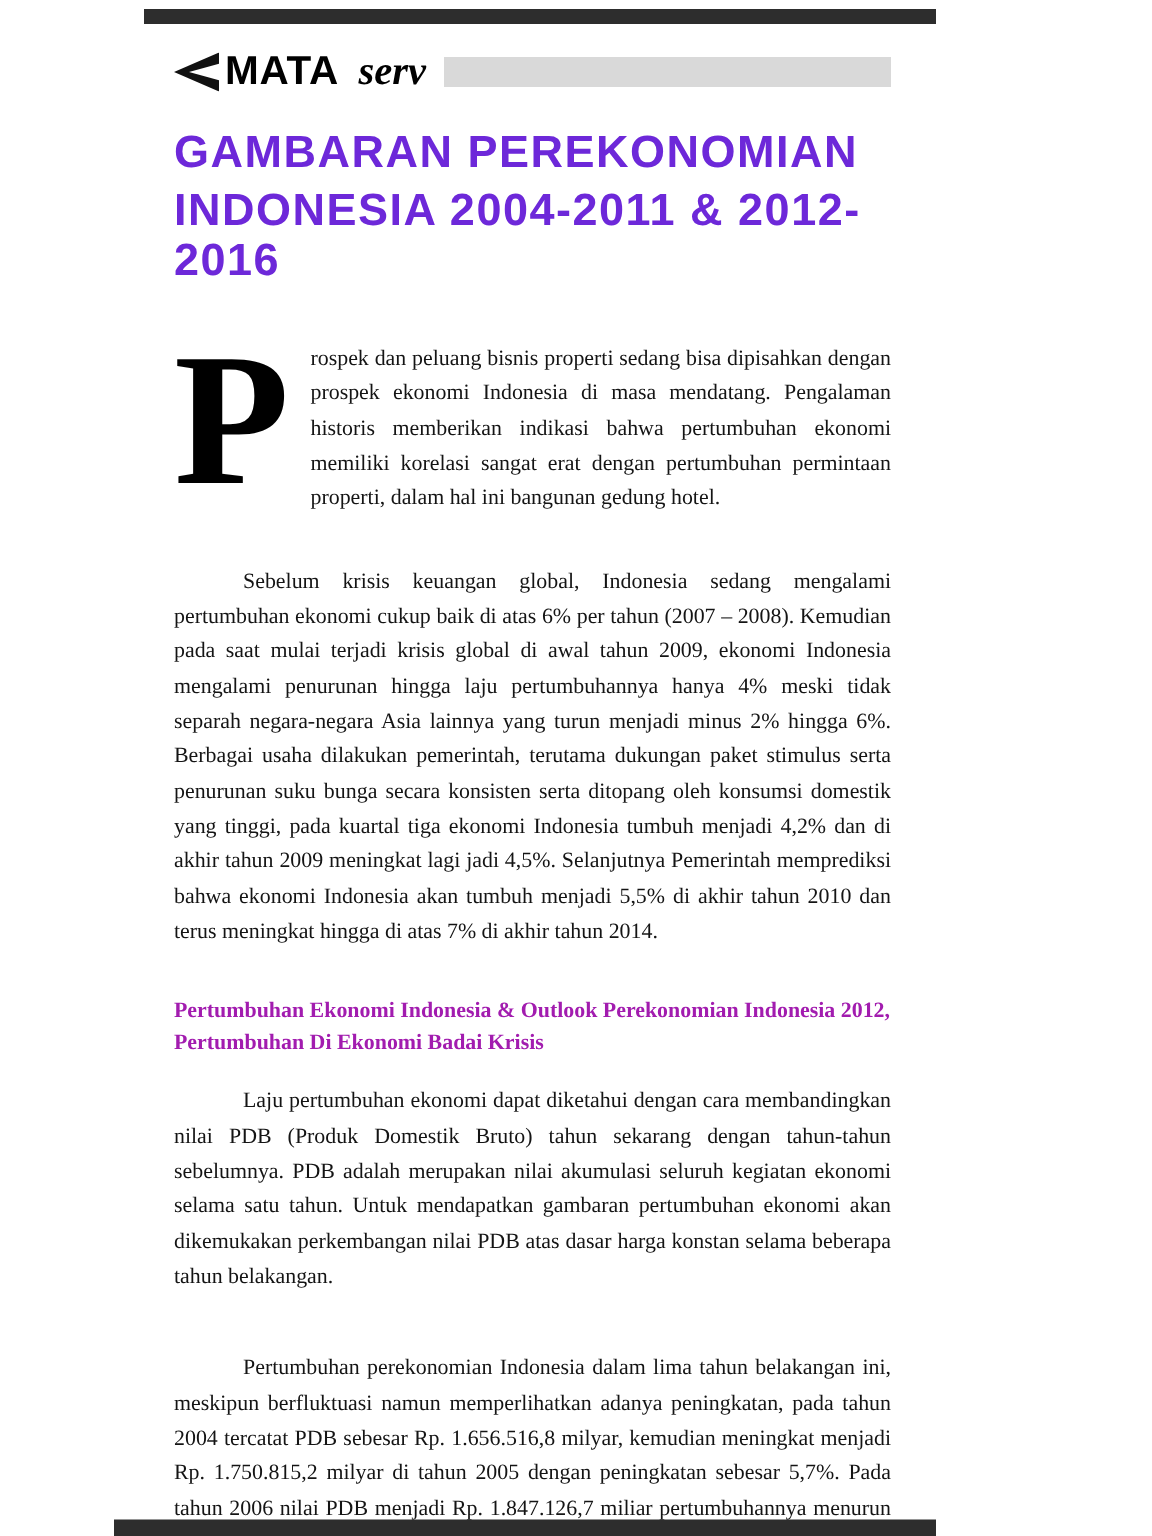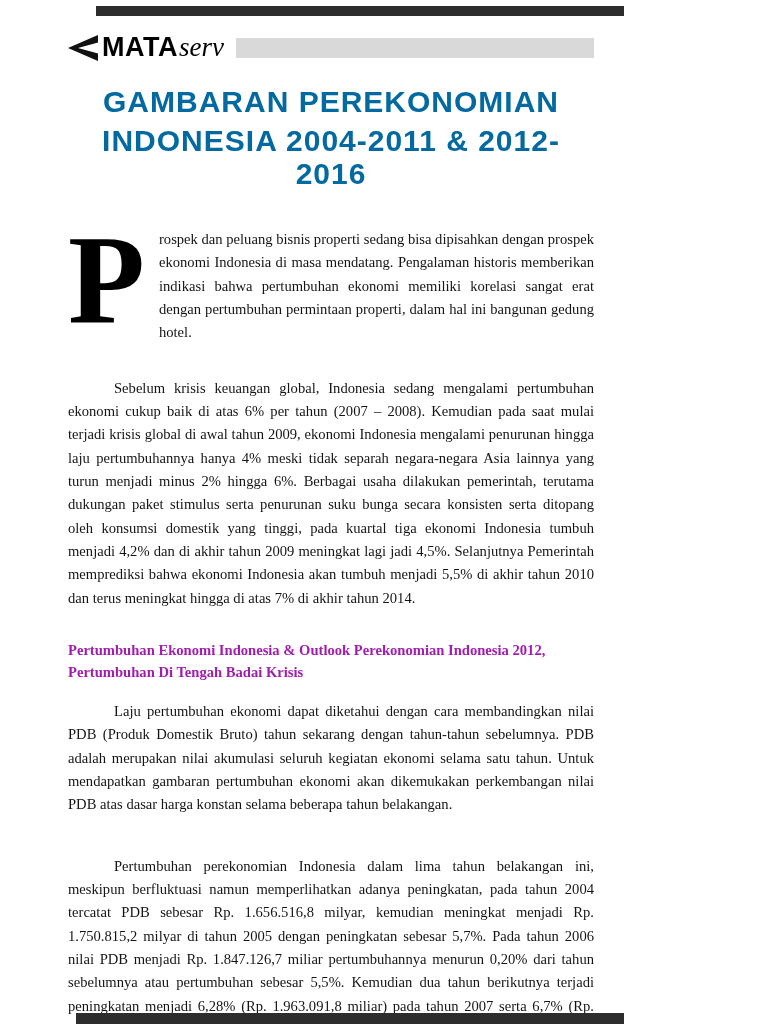--- a/index.html
+++ b/index.html
@@ -3,21 +3,21 @@
 <meta charset="utf-8">
 <style>
   * { margin: 0; padding: 0; box-sizing: border-box; }
   html, body { background: #ffffff; }
   .page {
     position: relative;
     width: 624px;
     height: 1024px;
     background: #ffffff;
     overflow: hidden;
-    padding: 0 30px 0 68px;
+    padding: 0 30px 0 116px;
     font-family: "Liberation Serif", serif;
     color: #111111;
   }
   .top-bar {
     position: absolute;
     top: 6px;
     left: 96px;
     width: 642px;
     height: 10px;
     background: #2d2d2d;
@@ -35,37 +35,37 @@
     font-weight: 900;
     font-size: 27px;
     letter-spacing: 0.5px;
     color: #000;
   }
   .logo-italic {
     font-family: "Liberation Serif", serif;
     font-style: italic;
     font-size: 27px;
     color: #000;
-    margin-left: 1px;
+    margin-left: 13px;
+    font-weight: bold;
   }
   .header-rule {
     flex: 1;
     height: 20px;
     background: #d9d9d9;
     margin-left: 12px;
   }
   .title {
     margin-top: 22px;
-    text-align: center;
     font-family: "Liberation Sans", sans-serif;
     font-weight: 900;
     font-size: 30px;
     letter-spacing: 1px;
     line-height: 1.1;
-    color: #0369a1;
+    color: #6d28d9;
   }
   .title-line { display: block; }
   .title-line + .title-line { margin-top: 6px; }
   .body-text {
     font-size: 14.6px;
     line-height: 1.6;
     color: #141414;
   }
   .para { text-align: justify; }
   .indent { text-indent: 46px; }
@@ -133,21 +133,21 @@
     <p class="para p1">
       <span class="dropcap">P</span>
       <span>rospek dan peluang bisnis properti sedang bisa dipisahkan dengan prospek ekonomi Indonesia di masa mendatang. Pengalaman historis memberikan indikasi bahwa pertumbuhan ekonomi memiliki korelasi sangat erat dengan pertumbuhan permintaan properti, dalam hal ini bangunan gedung hotel.</span>
     </p>
 
     <p class="para indent p2">Sebelum krisis keuangan global, Indonesia sedang mengalami pertumbuhan ekonomi cukup baik di atas 6% per tahun (2007 – 2008). Kemudian pada saat mulai terjadi krisis global di awal tahun 2009, ekonomi Indonesia mengalami penurunan hingga laju pertumbuhannya hanya 4% meski tidak separah negara-negara Asia lainnya yang turun menjadi minus 2% hingga 6%. Berbagai usaha dilakukan pemerintah, terutama dukungan paket stimulus serta penurunan suku bunga secara konsisten serta ditopang oleh konsumsi domestik yang tinggi, pada kuartal tiga ekonomi Indonesia tumbuh menjadi 4,2% dan di akhir tahun 2009 meningkat lagi jadi 4,5%. Selanjutnya Pemerintah memprediksi bahwa ekonomi Indonesia akan tumbuh menjadi 5,5% di akhir tahun 2010 dan terus meningkat hingga di atas 7% di akhir tahun 2014.</p>
 
 
     <h2 class="subheading">
       <span class="subheading-line">Pertumbuhan Ekonomi Indonesia &amp; Outlook Perekonomian Indonesia 2012,</span>
-      <span class="subheading-line">Pertumbuhan Di Tengah Badai Krisis</span>
+      <span class="subheading-line">Pertumbuhan Di Ekonomi Badai Krisis</span>
     </h2>
 
     <p class="para indent p4">Laju pertumbuhan ekonomi dapat diketahui dengan cara membandingkan nilai PDB (Produk Domestik Bruto) tahun sekarang dengan tahun-tahun sebelumnya. PDB adalah merupakan nilai akumulasi seluruh kegiatan ekonomi selama satu tahun. Untuk mendapatkan gambaran pertumbuhan ekonomi akan dikemukakan perkembangan nilai PDB atas dasar harga konstan selama beberapa tahun belakangan.</p>
 
     <p class="para indent p5">Pertumbuhan perekonomian Indonesia dalam lima tahun belakangan ini, meskipun berfluktuasi namun memperlihatkan adanya peningkatan, pada tahun 2004 tercatat PDB sebesar Rp. 1.656.516,8 milyar, kemudian meningkat menjadi Rp. 1.750.815,2 milyar di tahun 2005 dengan peningkatan sebesar 5,7%. Pada tahun 2006 nilai PDB menjadi Rp. 1.847.126,7 miliar pertumbuhannya menurun 0,20% dari tahun sebelumnya atau pertumbuhan sebesar 5,5%. Kemudian dua tahun berikutnya terjadi peningkatan menjadi 6,28% (Rp. 1.963.091,8 miliar) pada tahun 2007 serta 6,7% (Rp. 2.082.103,7 miliar) di tahun 2008. Memasuki awal tahun 2009 terjadi krisis keuangan global, dampaknya laju pertumbuhan ekonomi turun signifikan hingga menjadi 4,00% (Rp. 1.998.819,6 miliar) dan sempat membuat stagnasi berbagai kegiatan perekonomian nasional khususnya</p>
 
   </div>
 
   <div class="bottom-bar"></div>
 

